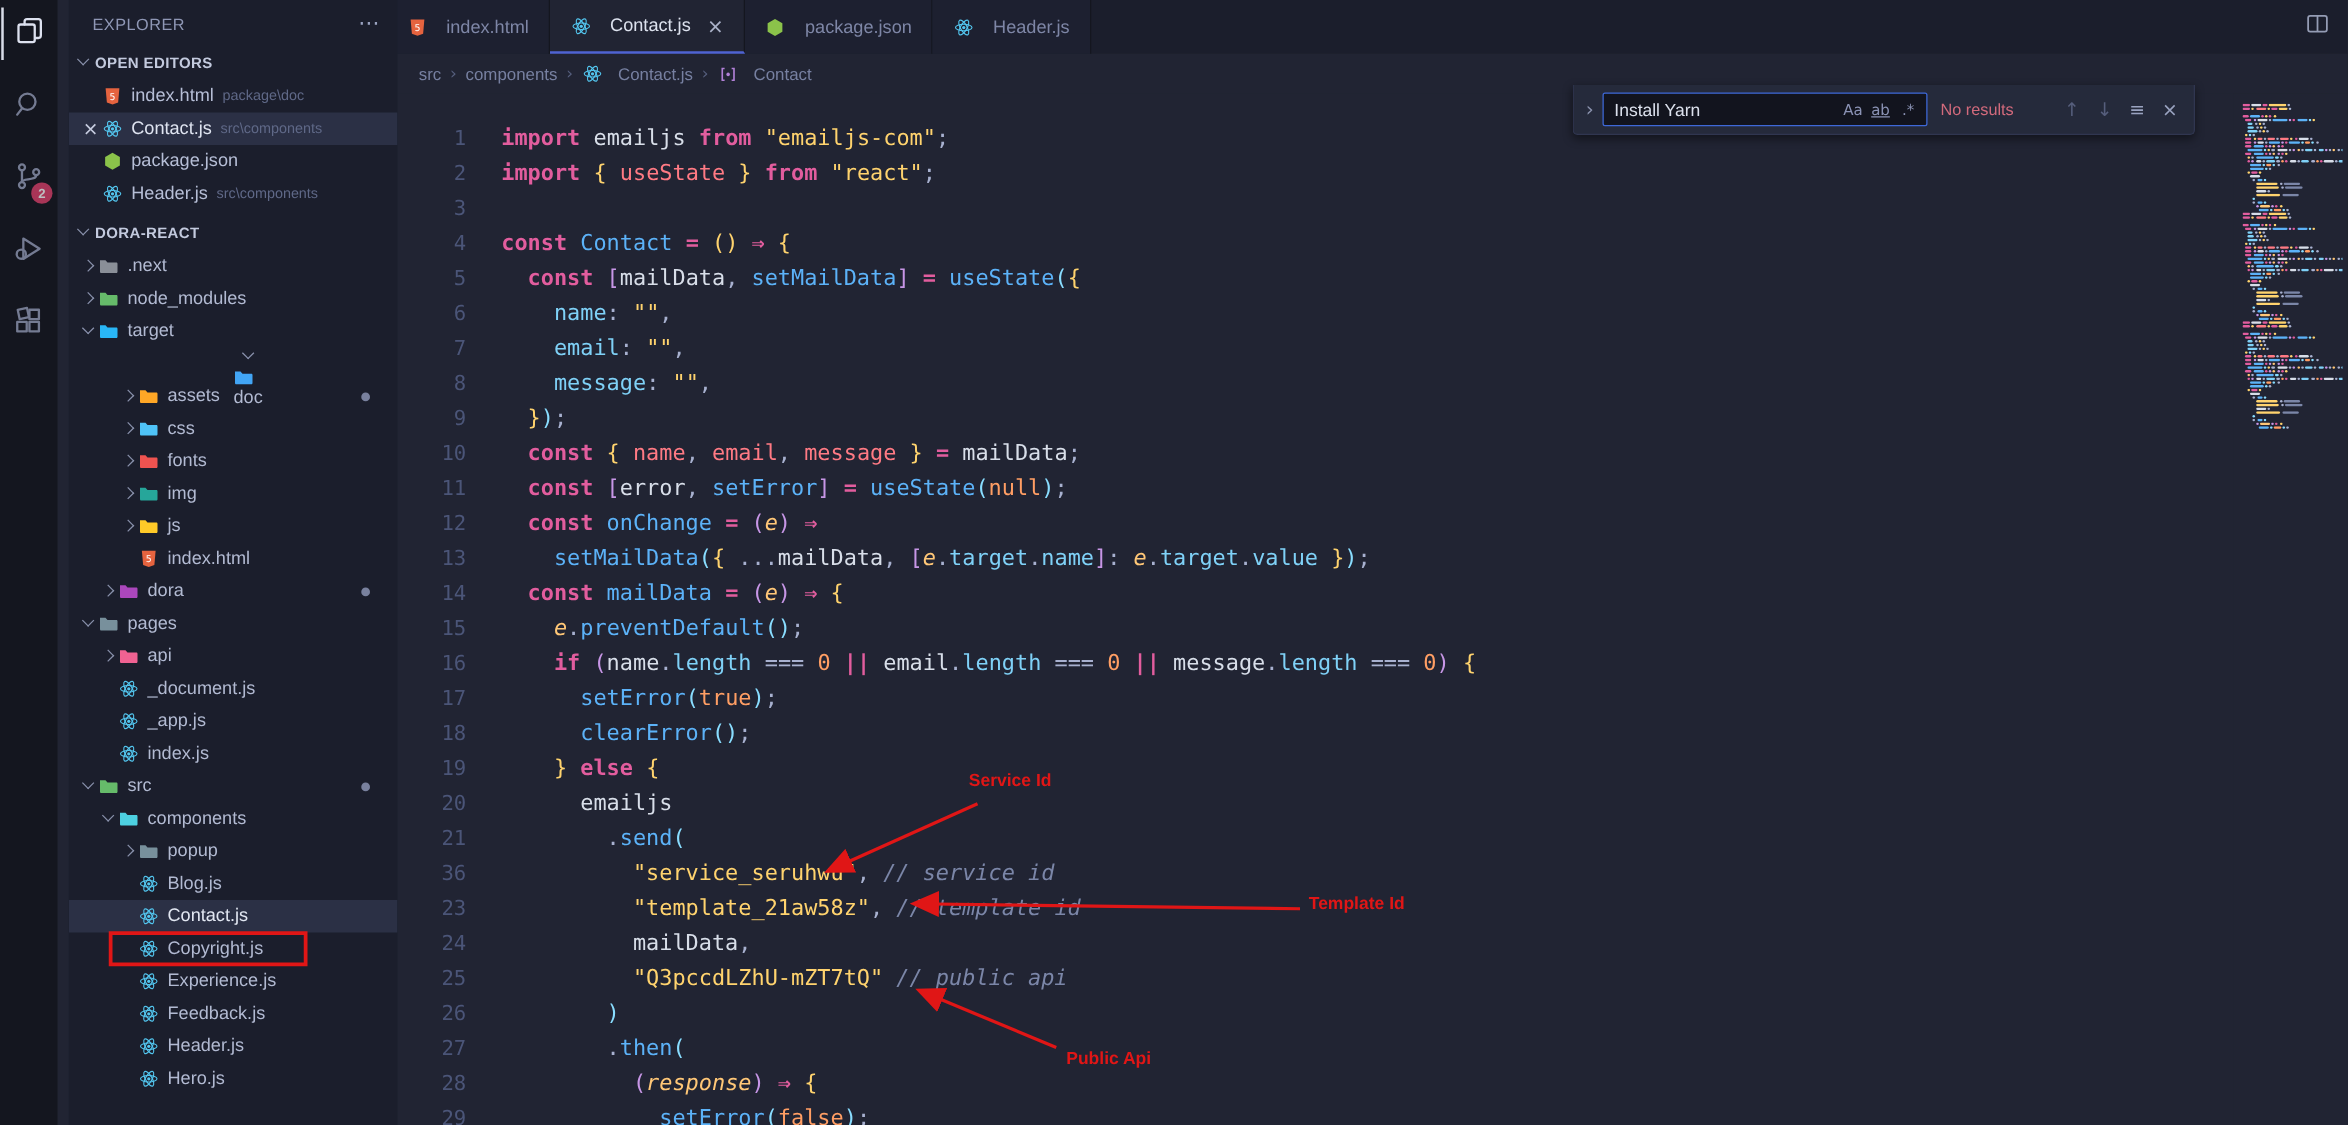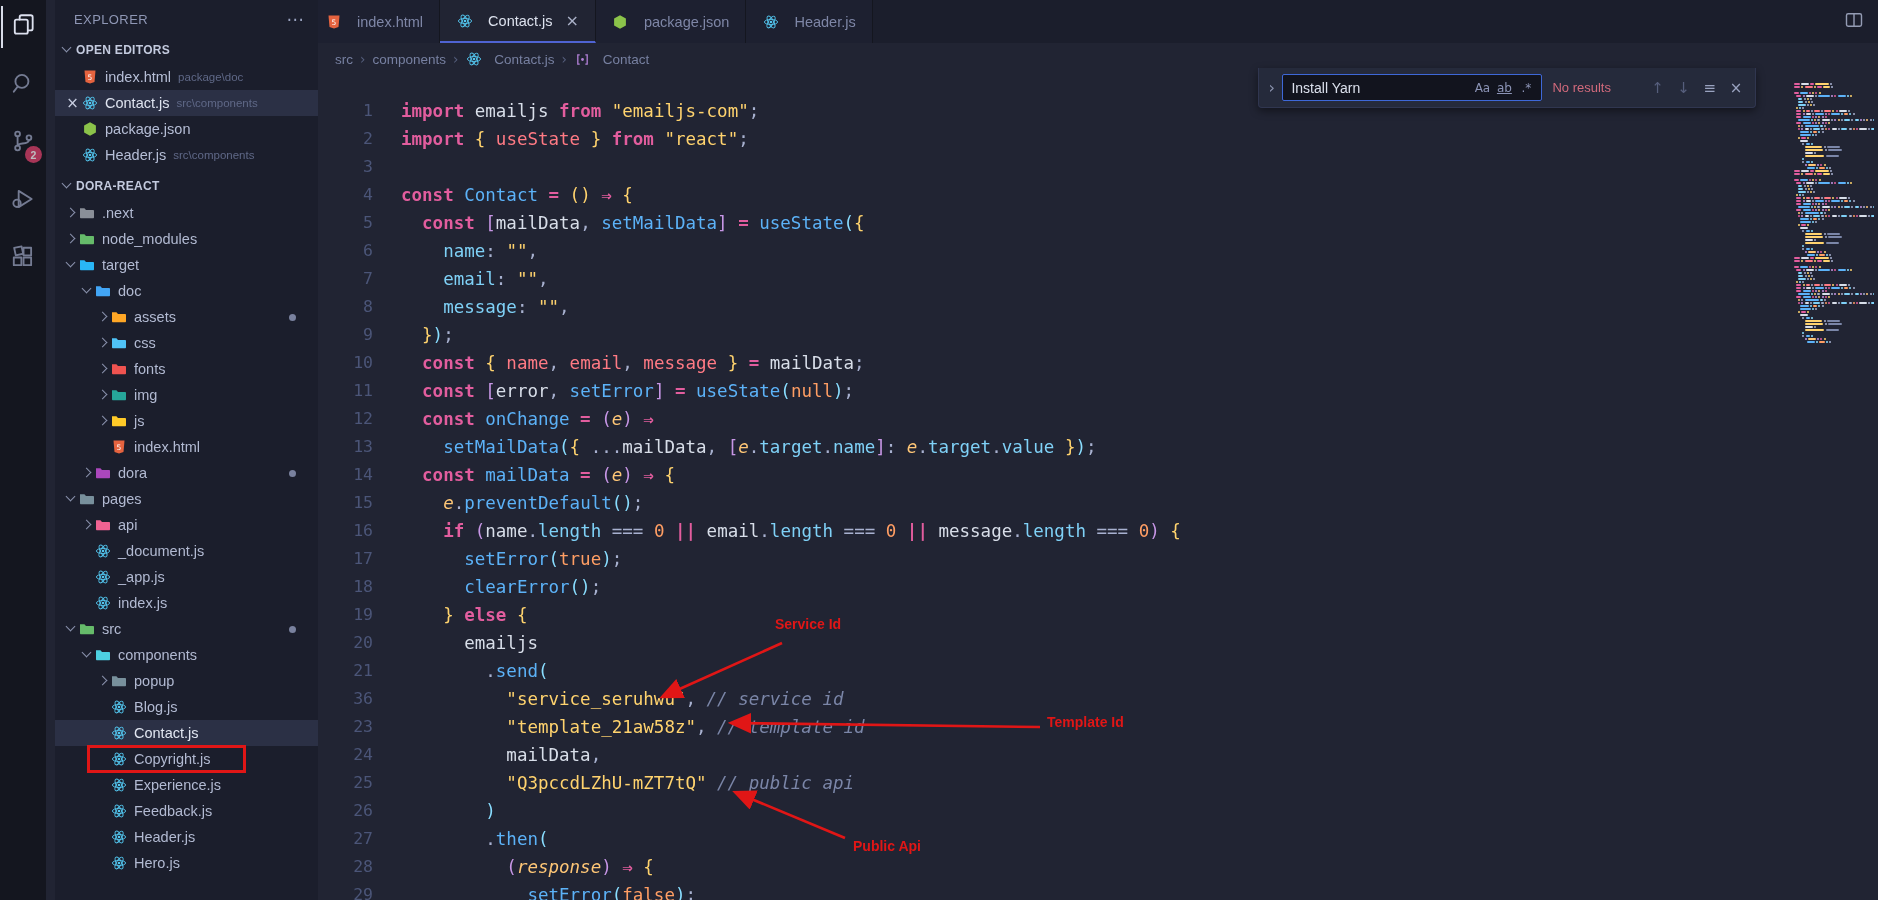--- a/index.html
+++ b/index.html
@@ -246,21 +246,21 @@
         </div>
         <div class="tree-row" style="padding-left: 8px;">
           <span class="chev down"></span>
           <span class="ficon">
             <svg width="16" height="16" viewBox="0 0 16 16">
               <path fill="#29b6f6" d="M1 3.2h4.4l1.6 1.8H14c.55 0 1 .45 1 1v6.3c0 .55-.45 1-1 1H2c-.55 0-1-.45-1-1V3.2z"></path>
             </svg>
           </span>
           <span>target</span>
         </div>
-        <div class="tree-row" style="padding-left: 24px;">
+        <div class="tree-row" style="padding-left: 24px; flex-direction: column;">
           <span class="chev down"></span>
           <span class="ficon">
             <svg width="16" height="16" viewBox="0 0 16 16">
               <path fill="#42a5f5" d="M1 3.2h4.4l1.6 1.8H14c.55 0 1 .45 1 1v6.3c0 .55-.45 1-1 1H2c-.55 0-1-.45-1-1V3.2z"></path>
             </svg>
           </span>
           <span>doc</span>
         </div>
         <div class="tree-row" style="padding-left: 40px;">
           <span class="chev"></span>

